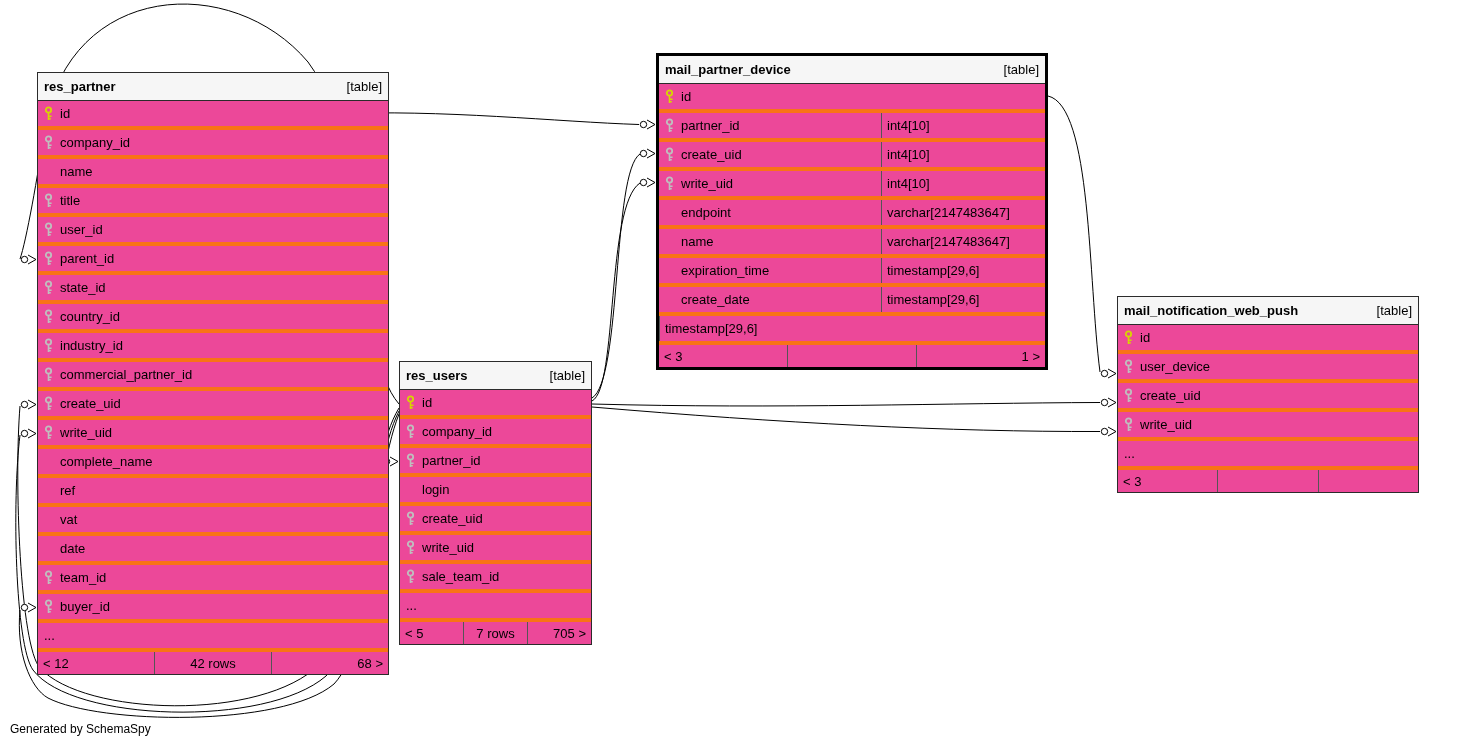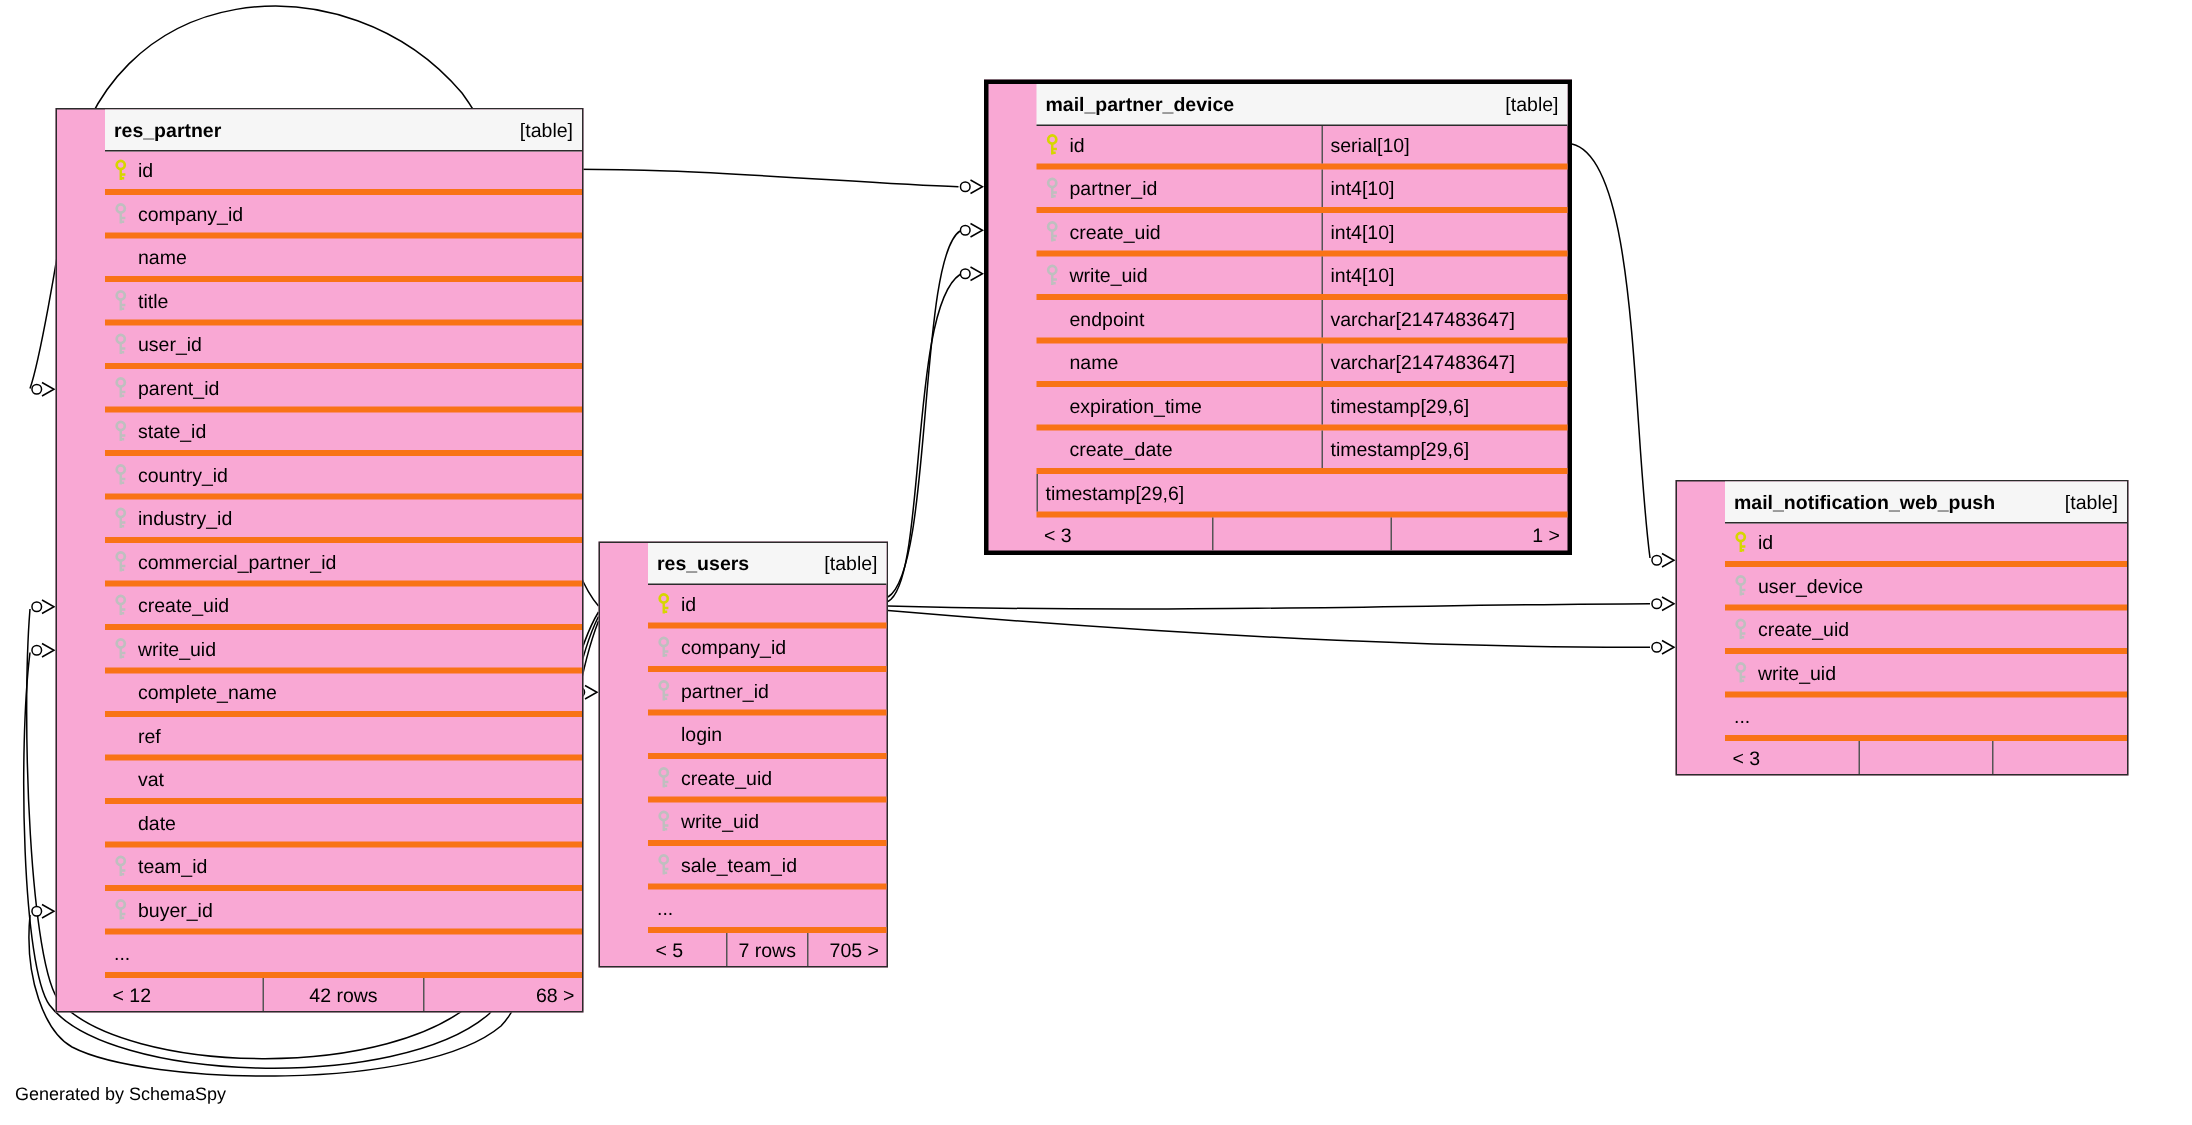--- a/index.html
+++ b/index.html
@@ -7,22 +7,22 @@
   body {
     width:1461px; height:750px; position:relative; overflow:hidden;
     font-family:"Liberation Sans", sans-serif; color:#000;
   }
   svg.edges { position:absolute; left:0; top:0; z-index:1; }
   .rel { fill:none; stroke:#000; stroke-width:1; }
   .dot { fill:#fff; stroke:#000; stroke-width:1; }
   .arr { fill:none; stroke:#000; stroke-width:1; }
 
   .table-box {
-    position:absolute; z-index:2; background:#f9a8d4;
-    border:1px solid #2b2b2b; font-size:13px;padding-left:32px;
+    position:absolute; z-index:2; background:#ec4899;
+    border:1px solid #2b2b2b; font-size:13px;
   }
   .table-box.main { border:3px solid #000; }
 
   .tb-header {
     height:28px; display:flex; align-items:center; justify-content:space-between;
     padding:0 6px; background:#f6f6f6; border-bottom:1px solid #2b2b2b;
   }
   .tb-name { font-weight:bold; }
 
   .col-row { height:29px; display:flex; align-items:stretch; border-bottom:4px solid #f97316; }
@@ -392,21 +392,20 @@
       <div class="col-row">
         <span class="cell-name">
           <span class="key" style="color: rgb(214, 214, 0);">
             <svg width="11" height="15" viewBox="0 0 11 15">
               <circle cx="5.5" cy="4" r="2.7" fill="none" stroke="currentColor" stroke-width="1.8"></circle>
               <path d="M5.5 6.7 L5.5 14 M5.5 10.3 L8.6 10.3 M5.5 12.8 L7.8 12.8" fill="none" stroke="currentColor" stroke-width="1.6"></path>
             </svg>
           </span>
           <span>id</span>
         </span>
-        <span class="cell-type">serial[10]</span>
       </div>
       <div class="col-row">
         <span class="cell-name">
           <span class="key" style="color: rgb(191, 191, 191);">
             <svg width="11" height="15" viewBox="0 0 11 15">
               <circle cx="5.5" cy="4" r="2.7" fill="none" stroke="currentColor" stroke-width="1.8"></circle>
               <path d="M5.5 6.7 L5.5 14 M5.5 10.3 L8.6 10.3 M5.5 12.8 L7.8 12.8" fill="none" stroke="currentColor" stroke-width="1.6"></path>
             </svg>
           </span>
           <span>partner_id</span>
@@ -469,21 +468,21 @@
         <span class="cell-type">timestamp[29,6]</span>
       </div>
     </div>
   <div class="tb-footer">
       <span class="fcell l">&lt; 3</span>
       <span class="fcell c"></span>
       <span class="fcell r">1 &gt;</span>
     </div>
 </div>
 
-<div class="table-box" style="left:1117px; top:320px; width:302px;">
+<div class="table-box" style="left:1117px; top:296px; width:302px;">
   <div class="tb-header">
     <span class="tb-name">mail_notification_web_push</span>
     <span class="tb-badge">[table]</span>
   </div>
   <div class="tb-rows">
       <div class="col-row">
         <span class="cell-name">
           <span class="key" style="color: rgb(214, 214, 0);">
             <svg width="11" height="15" viewBox="0 0 11 15">
               <circle cx="5.5" cy="4" r="2.7" fill="none" stroke="currentColor" stroke-width="1.8"></circle>

